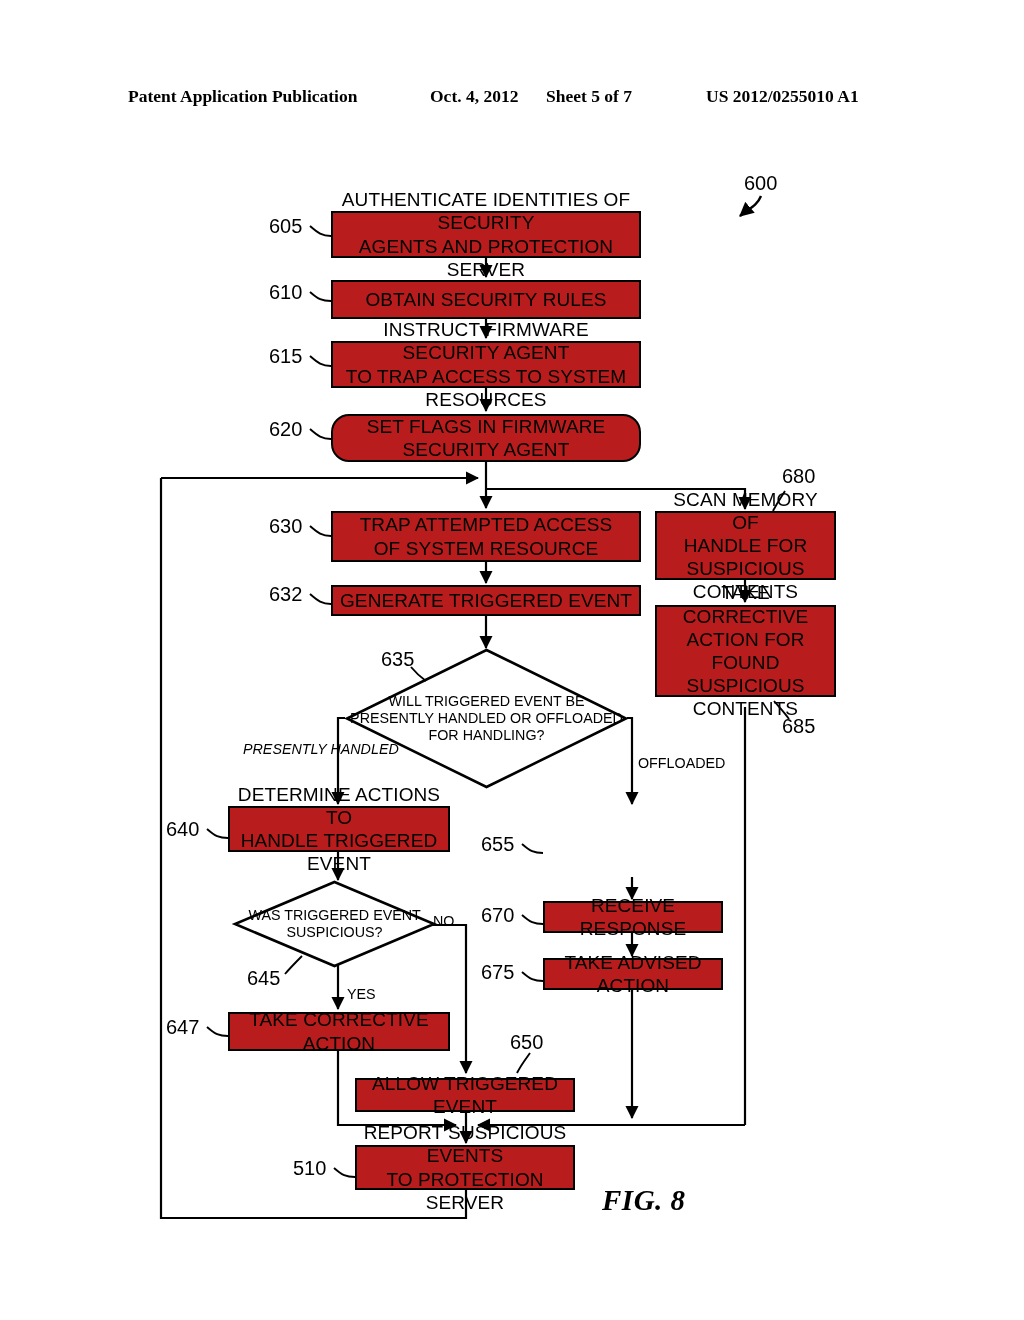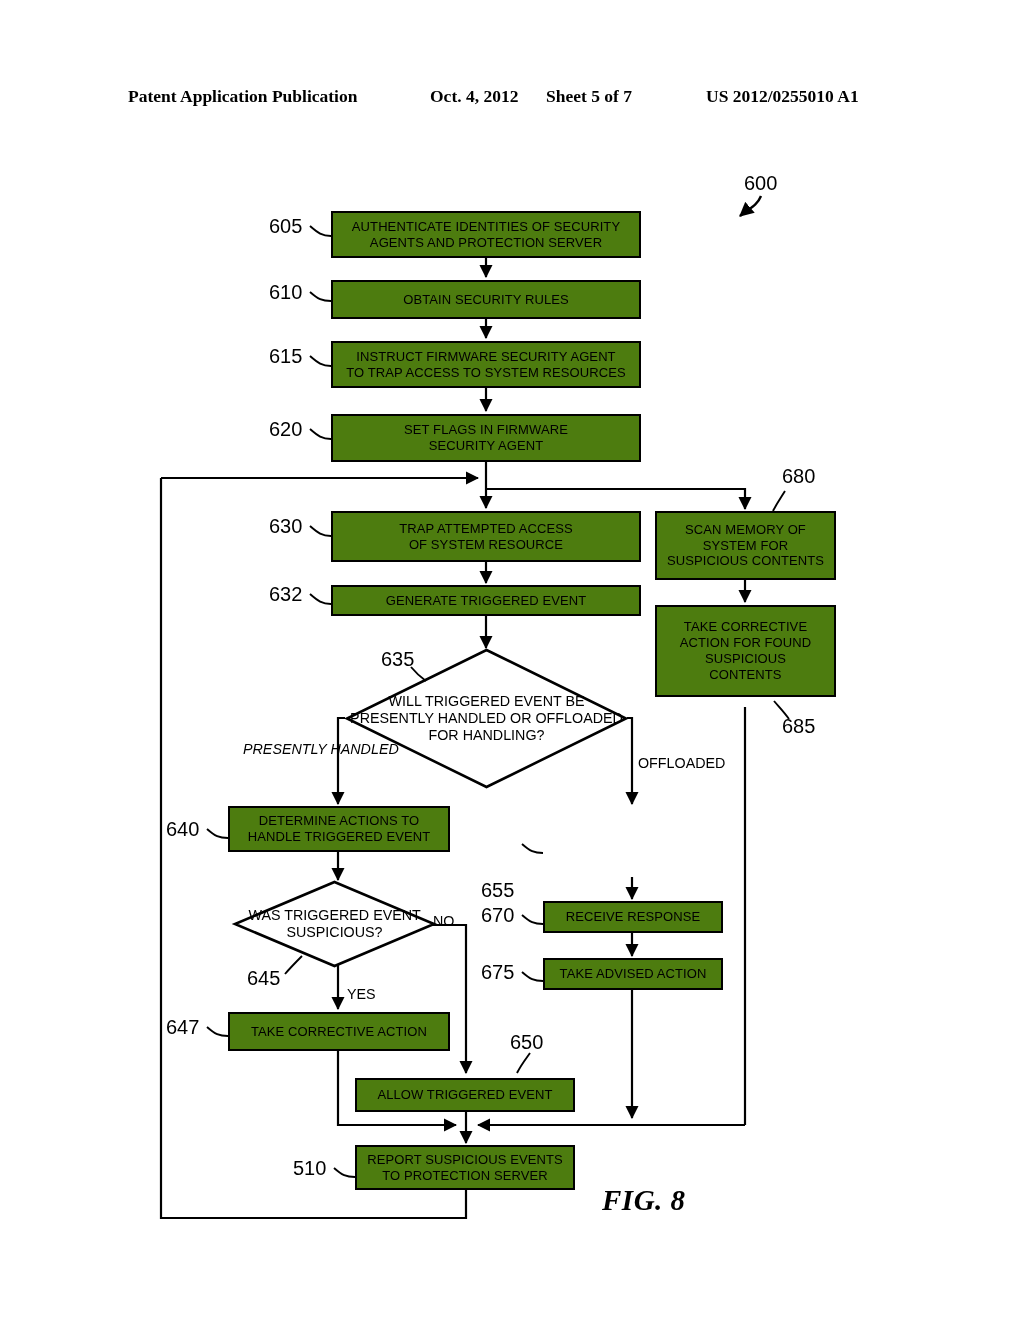--- a/index.html
+++ b/index.html
@@ -15,23 +15,23 @@
   .hdr .h2{left:430px;}
   .hdr .h3{left:546px;}
   .hdr .h4{left:706px;}
 
   
   .figcap{position:absolute;left:602px;top:1184px;
           font-family:"Liberation Serif",serif;font-style:italic;font-weight:bold;
           font-size:29px;letter-spacing:.5px;white-space:nowrap;}
 
   
-  .box{position:absolute;box-sizing:border-box;border:2.2px solid #000;background:#4d7c0f;
+  .box{position:absolute;box-sizing:border-box;border:2.2px solid #000;background:#b91c1c;
        display:flex;align-items:center;justify-content:center;text-align:center;
-       font-size:13px;line-height:1.22;letter-spacing:.1px;padding:2px 4px;}
+       font-size:19px;line-height:1.22;letter-spacing:.1px;padding:2px 4px;}
   .box .t{display:block;}
 
   
   .dia-wrap{position:absolute;}
   .dia-wrap svg{position:absolute;left:0;top:0;overflow:visible;}
   .dia-txt{position:absolute;left:0;top:0;width:100%;height:100%;
            display:flex;align-items:center;justify-content:center;text-align:center;
            font-size:14.3px;line-height:1.2;}
 
   
@@ -126,21 +126,21 @@
     </span>
   </div>
 
   <div class="box" style="left:331px;top:341px;width:310px;height:47px;">
     <span>
       <span class="t">INSTRUCT FIRMWARE SECURITY AGENT</span>
       <span class="t">TO TRAP ACCESS TO SYSTEM RESOURCES</span>
     </span>
   </div>
 
-  <div class="box" style="left:331px;top:414px;width:310px;height:48px;">
+  <div class="box" style="left:331px;top:414px;width:310px;height:48px;border-radius:18px;">
     <span>
       <span class="t">SET FLAGS IN FIRMWARE</span>
       <span class="t">SECURITY AGENT</span>
     </span>
   </div>
 
   <div class="box" style="left:331px;top:511px;width:310px;height:51px;">
     <span>
       <span class="t">TRAP ATTEMPTED ACCESS</span>
       <span class="t">OF SYSTEM RESOURCE</span>
@@ -149,21 +149,21 @@
 
   <div class="box" style="left:331px;top:585px;width:310px;height:31px;">
     <span>
       <span class="t">GENERATE TRIGGERED EVENT</span>
     </span>
   </div>
 
   <div class="box" style="left:655px;top:511px;width:181px;height:69px;">
     <span>
       <span class="t">SCAN MEMORY OF</span>
-      <span class="t">SYSTEM FOR</span>
+      <span class="t">HANDLE FOR</span>
       <span class="t">SUSPICIOUS CONTENTS</span>
     </span>
   </div>
 
   <div class="box" style="left:655px;top:605px;width:181px;height:92px;">
     <span>
       <span class="t">TAKE CORRECTIVE</span>
       <span class="t">ACTION FOR FOUND</span>
       <span class="t">SUSPICIOUS</span>
       <span class="t">CONTENTS</span>
@@ -281,21 +281,21 @@
   <div class="ref" style="left:269px;top:281px;">610</div>
   <div class="ref" style="left:269px;top:345px;">615</div>
   <div class="ref" style="left:269px;top:418px;">620</div>
   <div class="ref" style="left:269px;top:515px;">630</div>
   <div class="ref" style="left:269px;top:583px;">632</div>
   <div class="ref" style="left:381px;top:648px;">635</div>
   <div class="ref" style="left:166px;top:818px;">640</div>
   <div class="ref" style="left:247px;top:967px;">645</div>
   <div class="ref" style="left:166px;top:1016px;">647</div>
   <div class="ref" style="left:510px;top:1031px;">650</div>
-  <div class="ref" style="left:481px;top:833px;margin-top:46px;">655</div>
+  <div class="ref" style="left:481px;top:833px;">655</div>
   <div class="ref" style="left:481px;top:904px;">670</div>
   <div class="ref" style="left:481px;top:961px;">675</div>
   <div class="ref" style="left:782px;top:465px;">680</div>
   <div class="ref" style="left:782px;top:715px;">685</div>
   <div class="ref" style="left:293px;top:1157px;">510</div>
 
   <div class="figcap">FIG. 8</div>
 
 </div>
 

